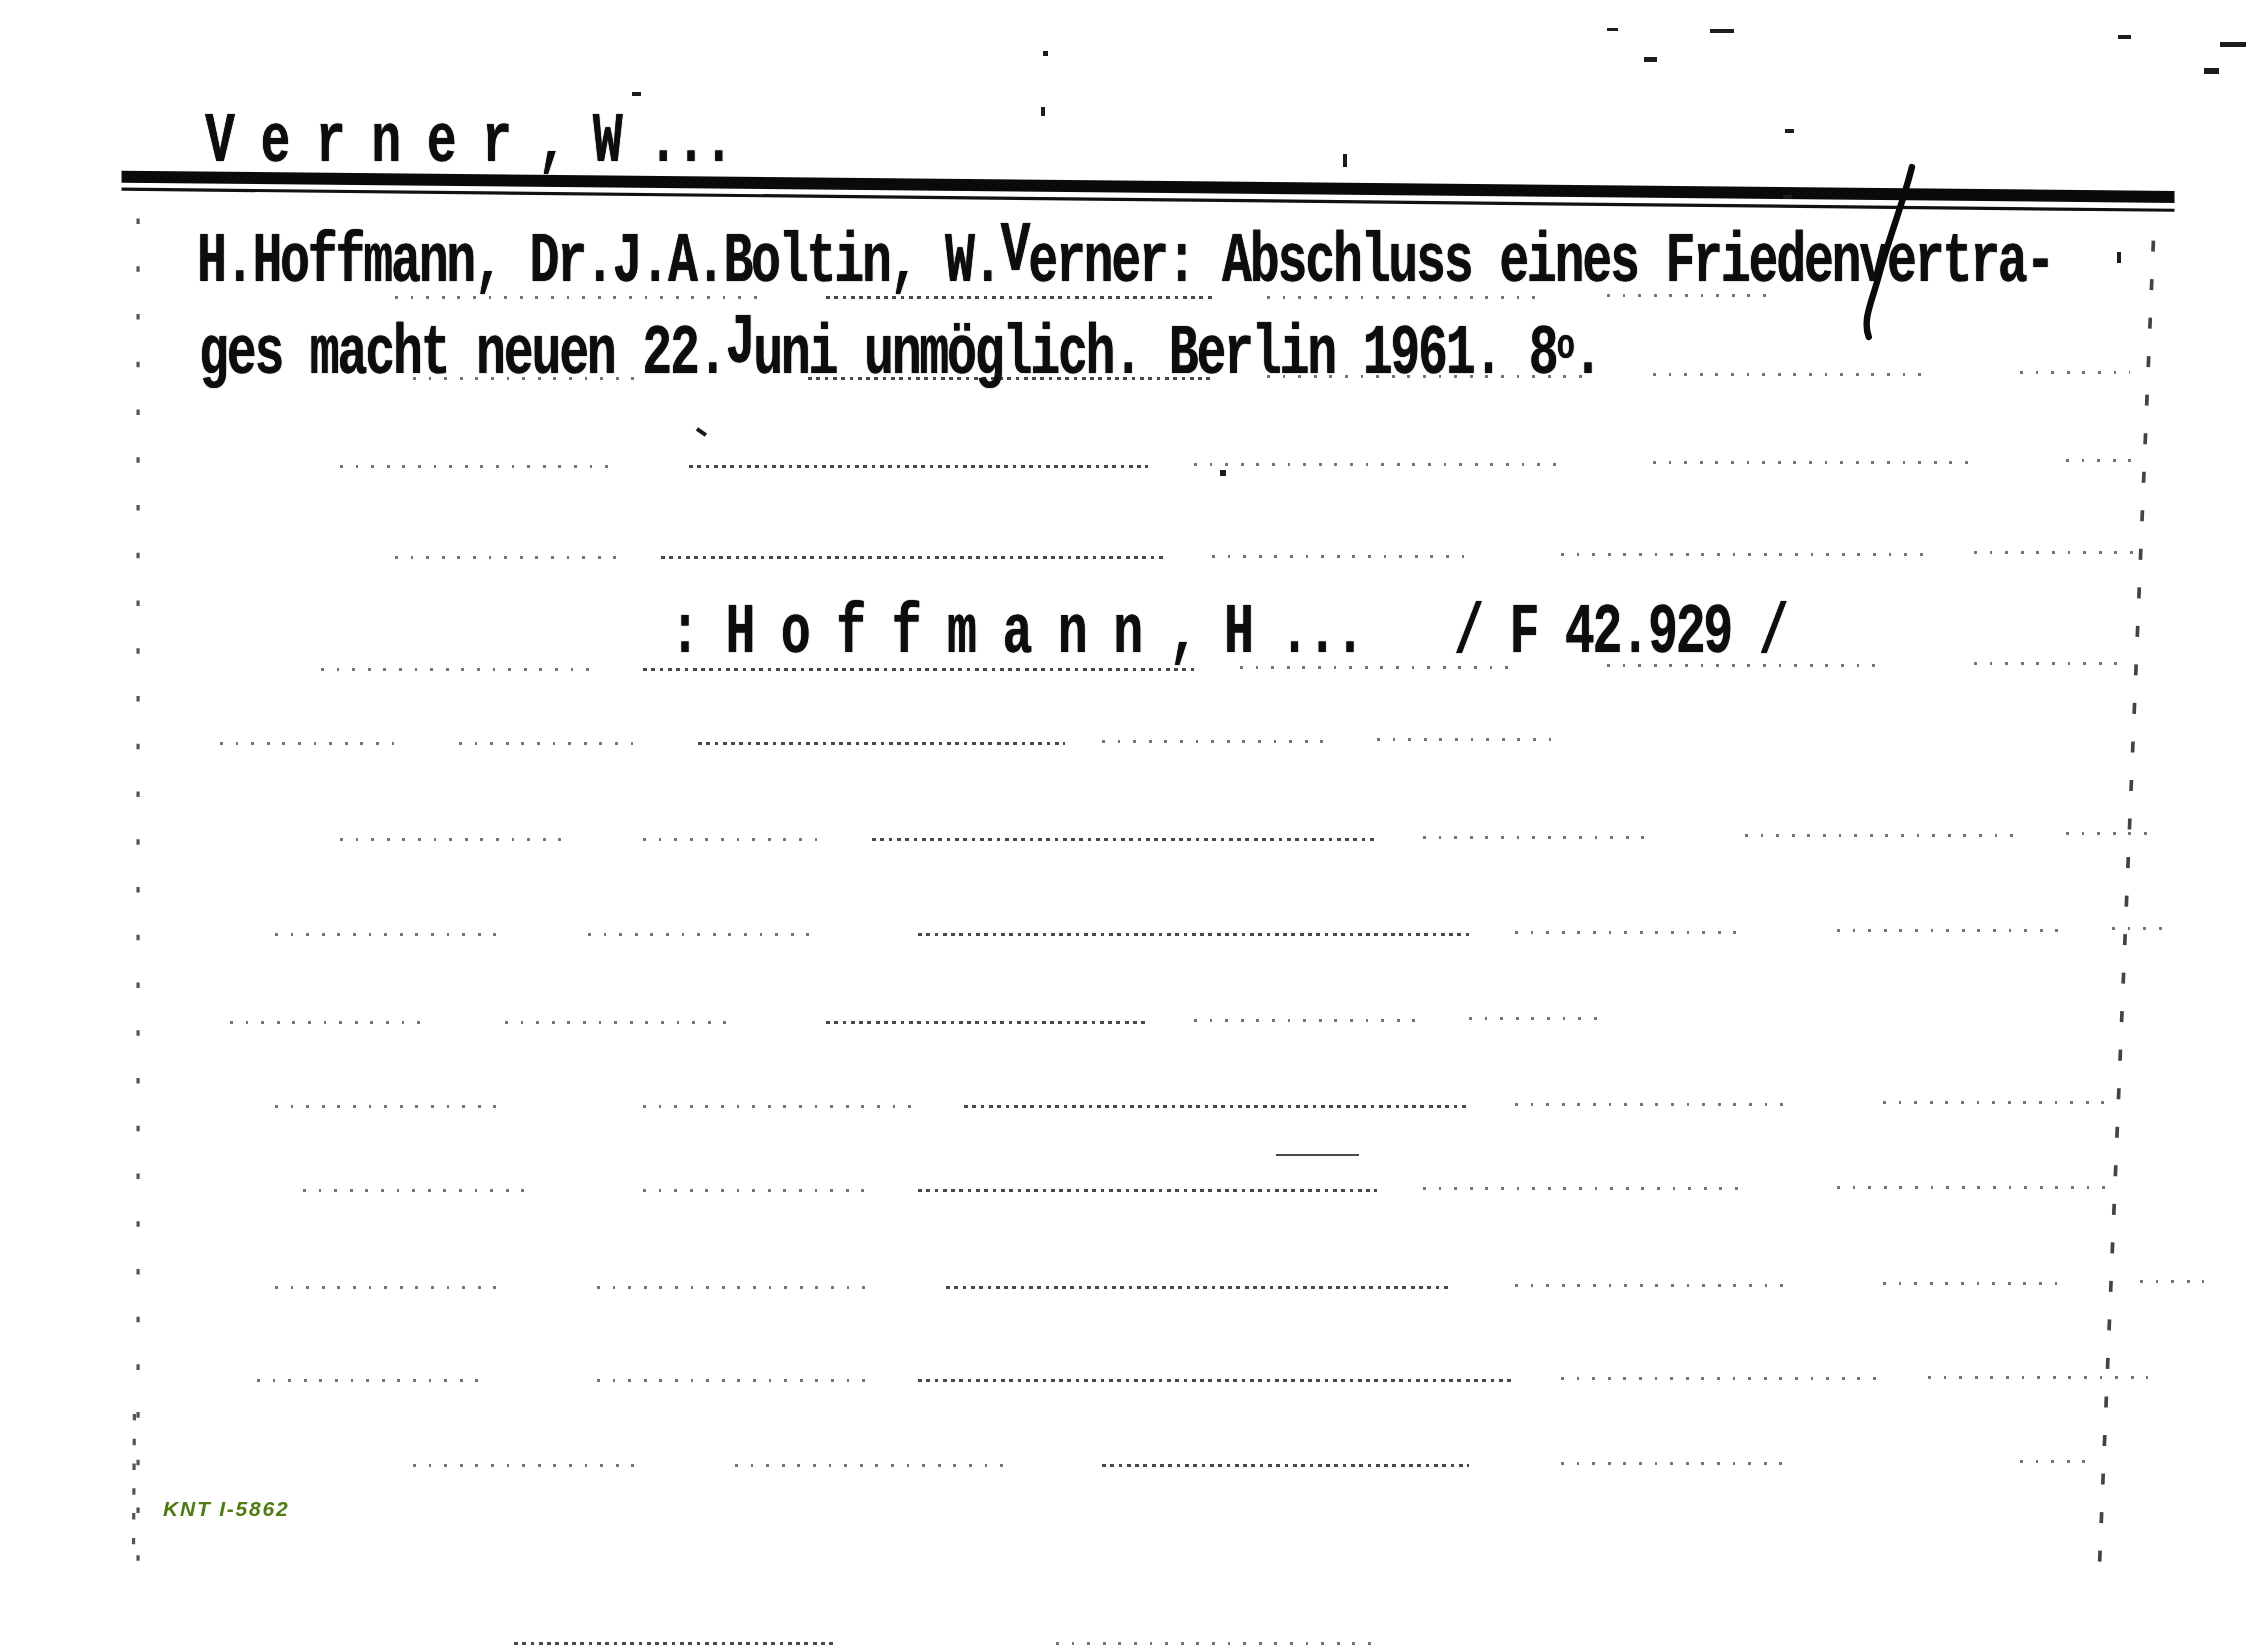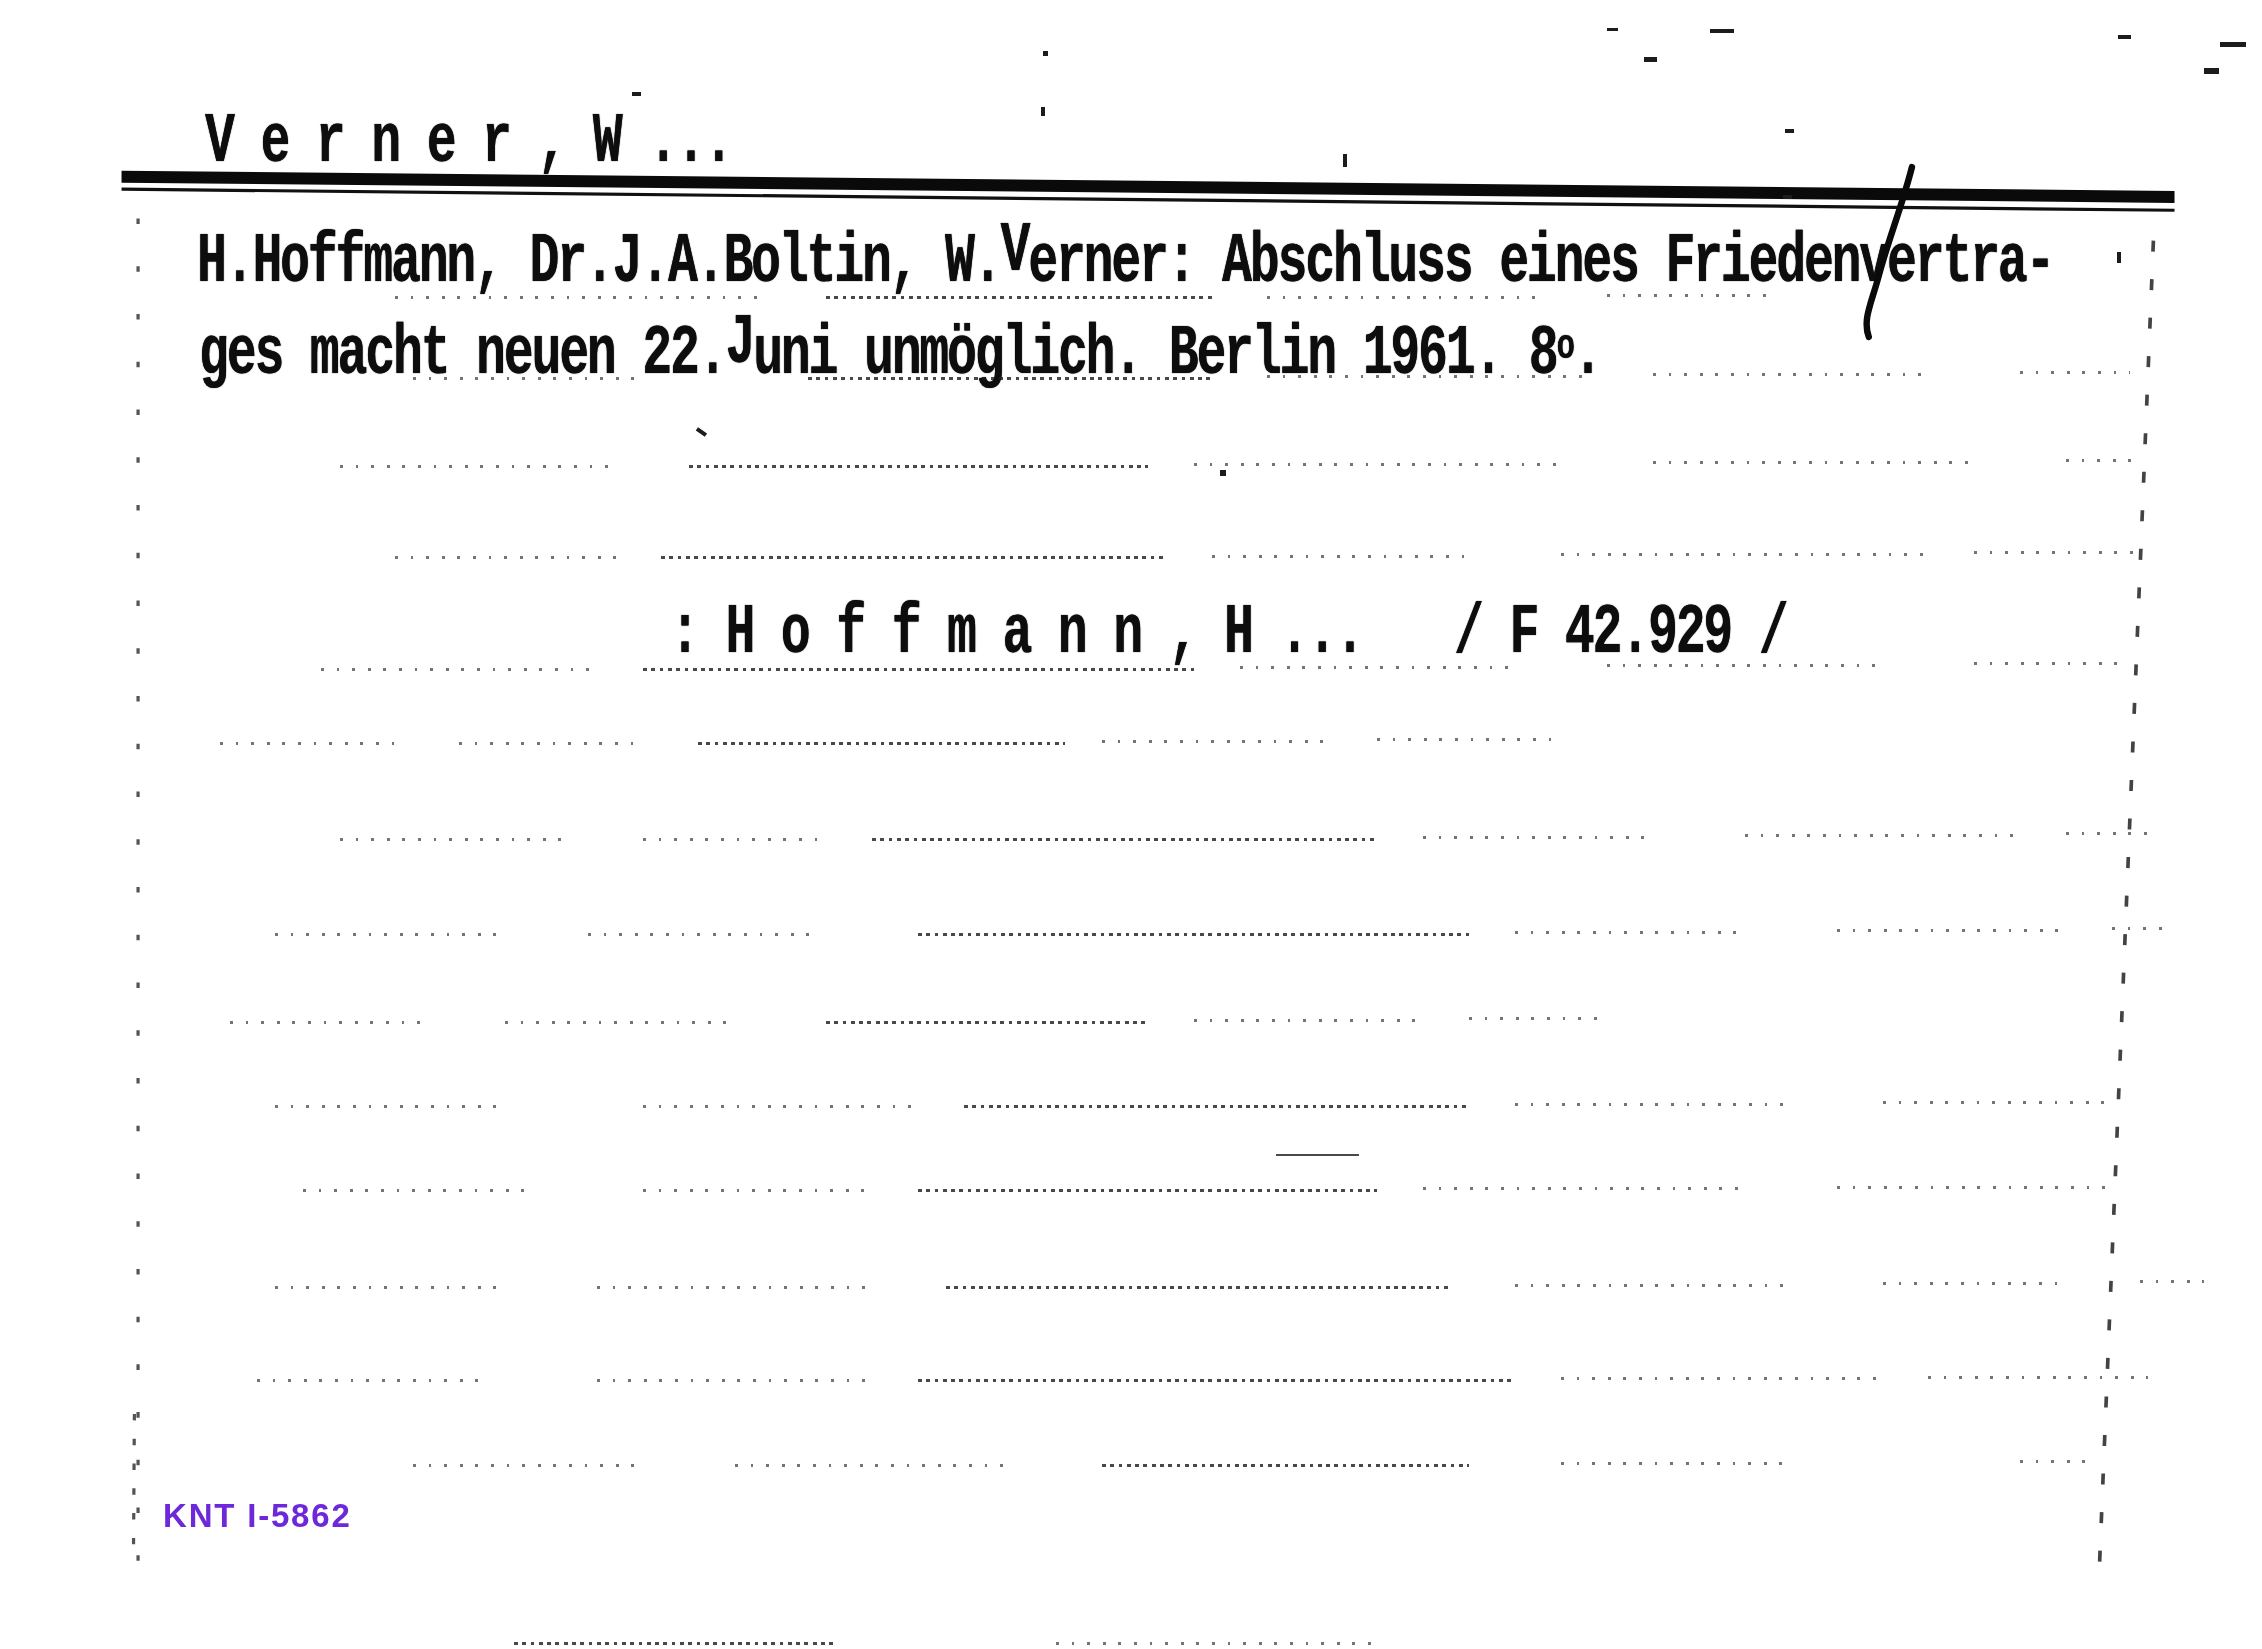--- a/index.html
+++ b/index.html
@@ -22,24 +22,25 @@
     transform:scaleY(1.4);
     transform-origin:left top;
     color:#0d0d0d;
     text-shadow:0 0 0.9px #000;
   }
   .raised{position:relative;top:-8.3px;}
   .supo{position:relative;top:-11px;font-size:31px;}
   .print-label{
     position:absolute;
     font-family:"Liberation Sans","DejaVu Sans",sans-serif;
-    font-size:33px;
+    font-size:21px;
     font-weight:600;
     letter-spacing:1.8px;
-    color:#6d28d9;
+    color:#4d7c0f;
+    font-style:italic;
   }
   
   .sr{position:absolute;height:2.8px;}
   .sr.sp{background:repeating-linear-gradient(90deg,#2b2b2b 0 2.8px,transparent 2.8px 15.6px);opacity:.65;}
   .sr.dn{background:repeating-linear-gradient(90deg,#1b1b1b 0 3.7px,transparent 3.7px 8.3px);opacity:.8;}
   .sr.solid{background:#2a2a2a;height:1.8px;opacity:.85;}
   .speck{position:absolute;background:#1c1c1c;}
   svg.overlay{position:absolute;left:0;top:0;}
 </style>
 </head>

